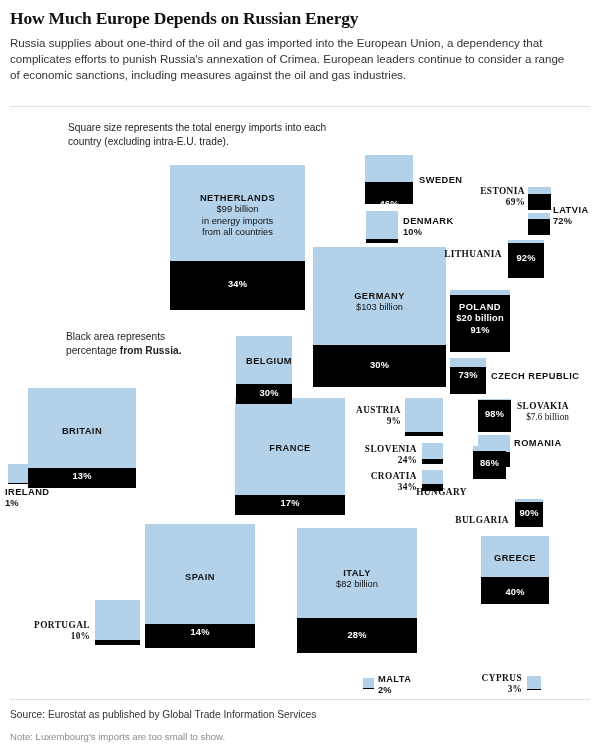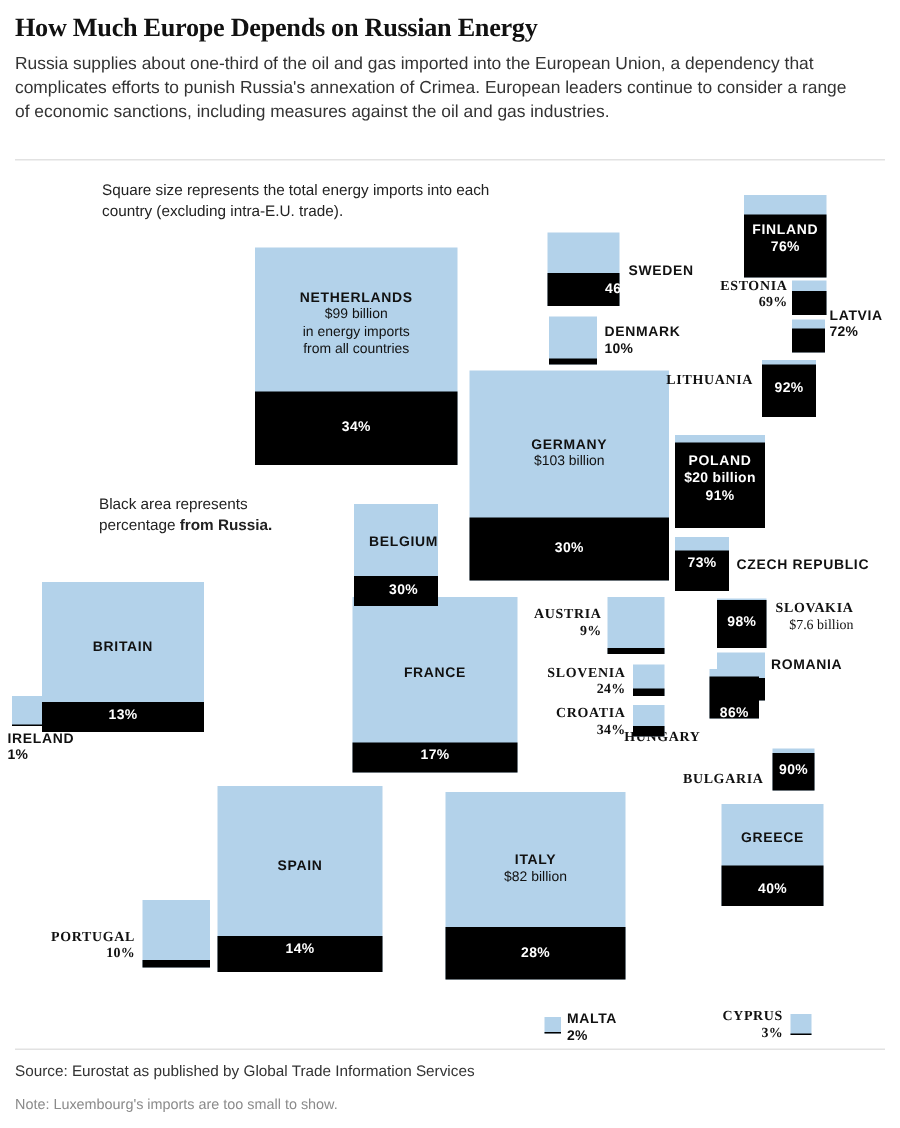--- a/index.html
+++ b/index.html
@@ -140,43 +140,35 @@
       <div class="bk" style="height:20px;"></div>
       <div class="lbl in-light c" style="left:0;top:20px;width:66px;">
         <span class="name">BELGIUM</span>
       </div>
       <div class="lbl in-dark c pct" style="left:0;top:52px;width:66px;">30%</div>
     </div>
 
     <div class="sq" style="left:365px;top:155px;width:48px;height:49px;">
       <div class="lt" style="height:49px;"></div>
       <div class="bk" style="height:22px;"></div>
-      <div class="lbl in-dark c pct" style="left:0;top:32px;width:48px;margin-left:24px;">46%</div>
+      <div class="lbl in-dark c pct" style="left:0;top:44px;width:48px;">46%</div>
     </div>
     <div class="lbl" style="left:419px;top:175px;">
       <span class="name">SWEDEN</span>
     </div>
 
     <div class="sq" style="left:366px;top:211px;width:32px;height:32px;">
       <div class="lt" style="height:32px;"></div>
       <div class="bk" style="height:4px;"></div>
     </div>
     <div class="lbl" style="left:403px;top:216px;">
       <span class="name">DENMARK</span><br>
       <span class="pct">10%</span>
     </div>
 
-    <div class="sq" style="left:496px;top:130px;width:55px;height:55px;">
-      <div class="lt" style="height:55px;"></div>
-      <div class="bk" style="height:42px;"></div>
-      <div class="lbl in-dark c" style="left:0;top:18px;width:55px;">
-        <span class="name">FINLAND</span><br>
-        <span class="pct">76%</span>
-      </div>
-    </div>
 
     <div class="sq" style="left:528px;top:187px;width:23px;height:23px;">
       <div class="lt" style="height:23px;"></div>
       <div class="bk" style="height:16px;"></div>
     </div>
     <div class="lbl r" style="left:453px;top:186px;width:72px;">
       <span class="name">ESTONIA</span><br>
       <span class="pct">69%</span>
     </div>
 
@@ -234,21 +226,21 @@
       <div class="bk" style="height:15px;"></div>
       <div class="lbl in-dark c pct" style="left:0;top:18px;width:32px;">47%</div>
     </div>
     <div class="lbl" style="left:514px;top:438px;">
       <span class="name">ROMANIA</span>
     </div>
 
     <div class="sq" style="left:473px;top:446px;width:33px;height:33px;">
       <div class="lt" style="height:33px;"></div>
       <div class="bk" style="height:28px;"></div>
-      <div class="lbl in-dark c pct" style="left:0;top:12px;width:33px;margin-top:12px;">86%</div>
+      <div class="lbl in-dark c pct" style="left:0;top:12px;width:33px;">86%</div>
     </div>
     <div class="lbl r" style="left:395px;top:487px;width:72px;">
       <span class="name">HUNGARY</span>
     </div>
 
     <div class="sq" style="left:515px;top:499px;width:28px;height:28px;">
       <div class="lt" style="height:28px;"></div>
       <div class="bk" style="height:25px;"></div>
       <div class="lbl in-dark c pct" style="left:0;top:9px;width:28px;">90%</div>
     </div>

